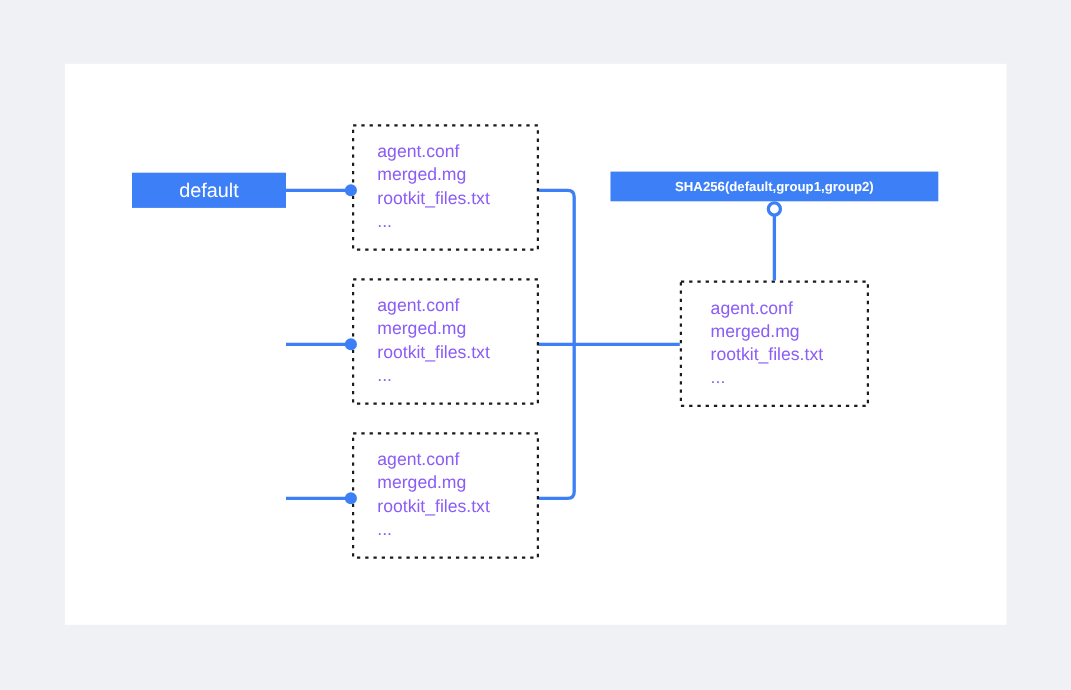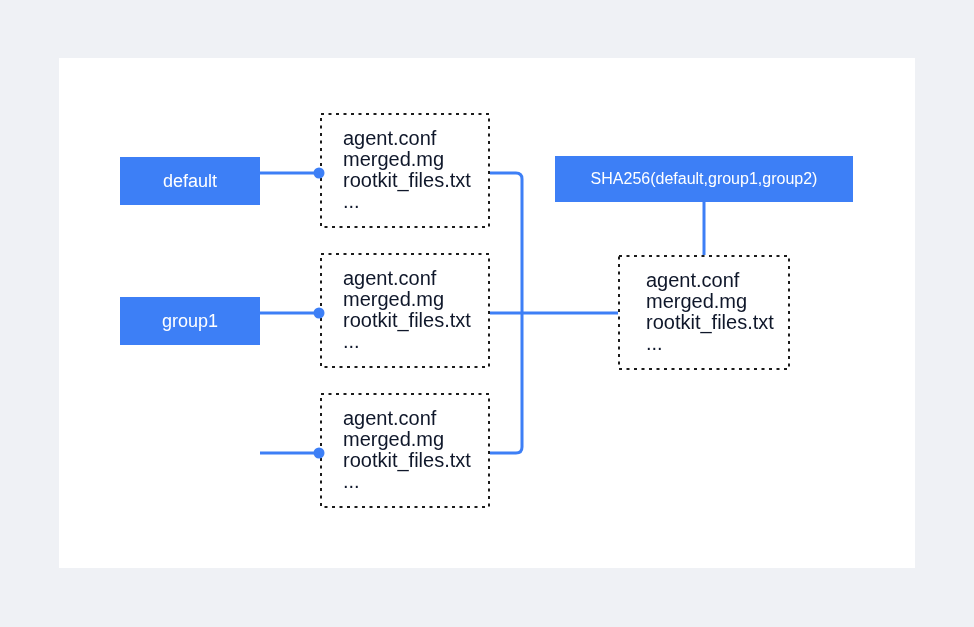--- a/index.html
+++ b/index.html
@@ -27,33 +27,34 @@
   }
   .blue-box {
     position: absolute;
     background: #3d7ff6;
     color: #ffffff;
     display: flex;
     align-items: center;
     justify-content: center;
   }
   .group-box {
-    left: 120px; width: 140px; height: 48px;
+    left: 120px; width: 140px; height: 32px;
     font-size: 18px;
   }
   .hash-box {
     left: 555px; top: 156px;
-    width: 298px; height: 46px;
-    font-size: 16px;
+    width: 298px; height: 27px;
+    font-size: 12px;
+    font-weight: bold;
   }
   .files {
     position: absolute;
     width: 150px;
-    color: #0f172a;
-    font-size: 20px;
+    color: #8b5cf6;
+    font-size: 16px;
     line-height: 21px;
     white-space: nowrap;
   }
   .files div { height: 21px; }
 </style>
 </head>
 <body>
 
 <div class="stage">
 
@@ -74,21 +75,20 @@
     <circle cx="319" cy="453" r="5.5" fill="#3d7ff6"></circle>
 
     <path d="M490 173 H516 Q522 173 522 179 V447 Q522 453 516 453 H490" fill="none" stroke="#3d7ff6" stroke-width="3"></path>
     <path d="M490 313 H618" fill="none" stroke="#3d7ff6" stroke-width="3"></path>
 
     <path d="M704 190 V255" fill="none" stroke="#3d7ff6" stroke-width="3"></path>
     <circle cx="704" cy="190" r="5.5" fill="#ffffff" stroke="#3d7ff6" stroke-width="3"></circle>
   </svg>
 
   <div class="blue-box group-box" style="top:157px">default</div>
-  <div class="blue-box group-box" style="top:297px">group1</div>
 
   <div class="blue-box hash-box">SHA256(default,group1,group2)</div>
 
   <div class="files" style="left:343px; top:128px">
     <div>agent.conf</div>
     <div>merged.mg</div>
     <div>rootkit_files.txt</div>
     <div>...</div>
   </div>
 

